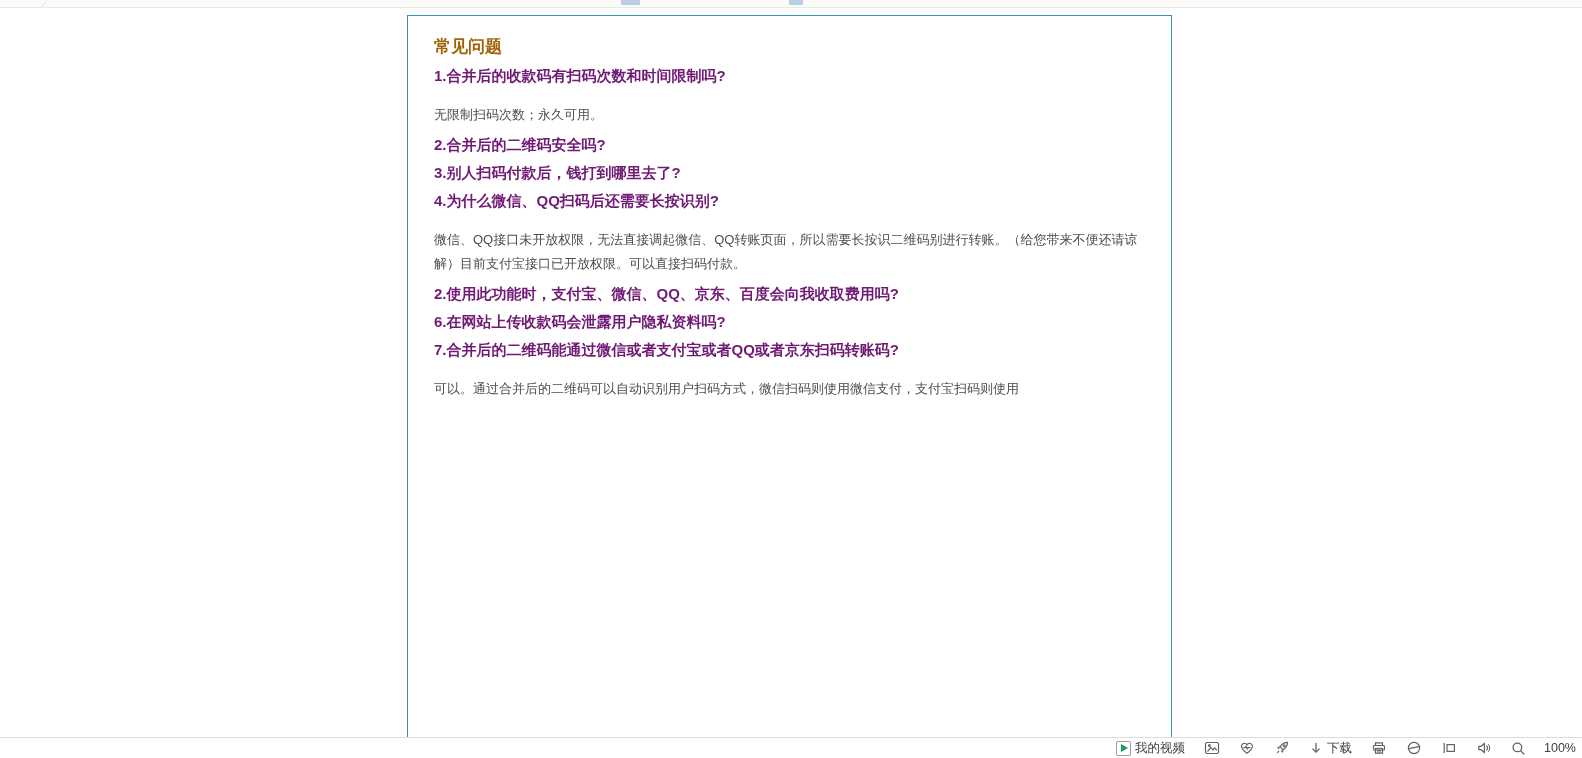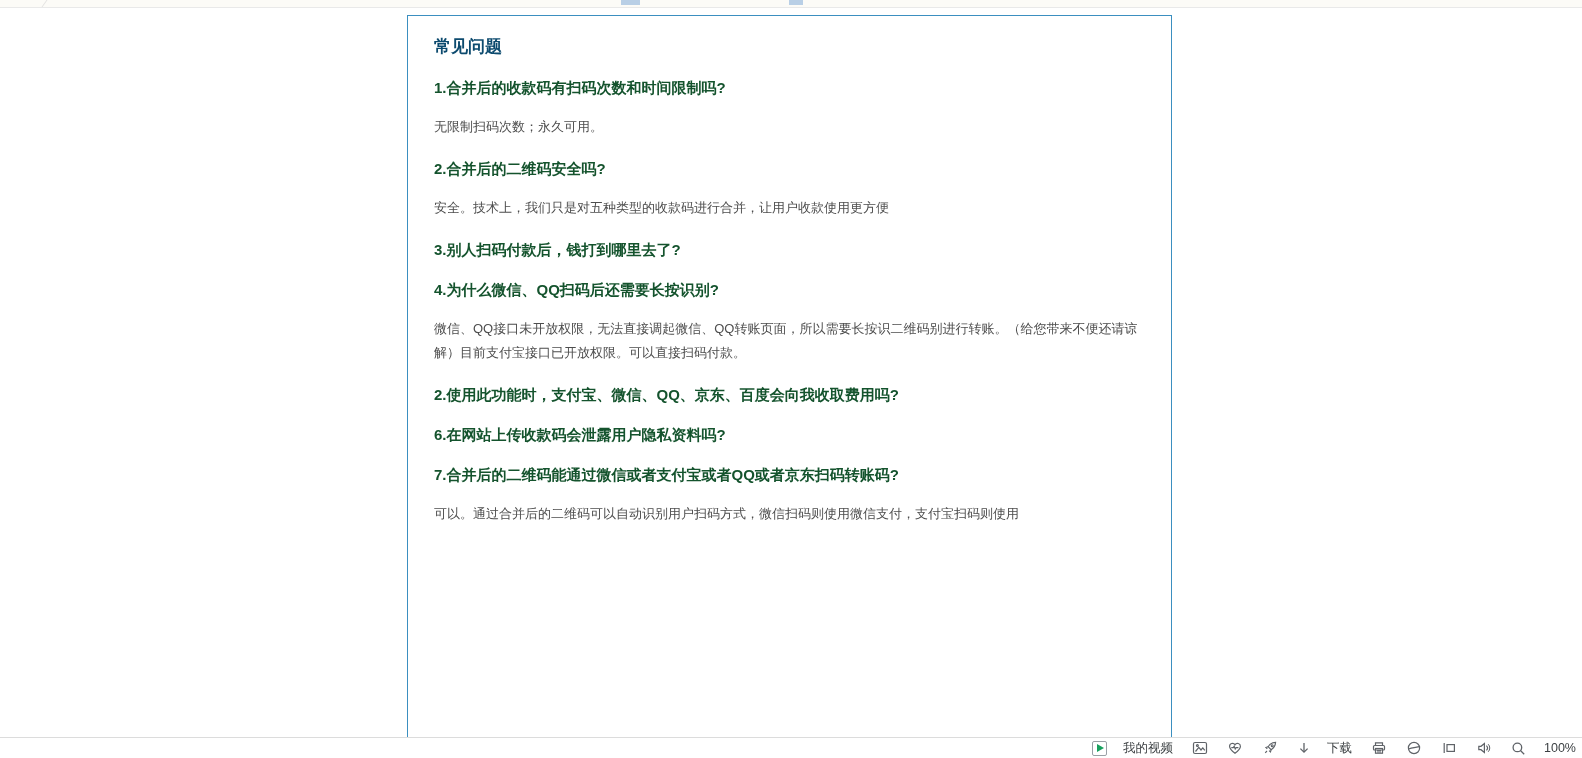--- a/index.html
+++ b/index.html
@@ -36,46 +36,46 @@
     left: 407px; top: 15px;
     width: 765px; height: 722px;
     border: 1px solid #3b8fc0;
     border-bottom: none;
     background: #ffffff;
     padding: 20px 26px 0 26px;
     overflow: hidden;
   }
   .faq-title {
     font-size: 17px; font-weight: bold;
-    color: #0c4a6e; line-height: 22px;
+    color: #a16207; line-height: 22px;
   }
   .faq-q {
-    margin-top: 20px;
+    margin-top: 8px;
     font-size: 15px; font-weight: bold;
-    color: #14532d; line-height: 20px;
+    color: #701a75; line-height: 20px;
   }
   .faq-a {
     margin-top: 17px;
     font-size: 13px; font-weight: normal;
     color: #4d4d4d; line-height: 24px;
   }
   
   .status-bar {
     position: absolute; left: 0; bottom: 0;
     width: 1582px; height: 21px;
     background: #ffffff;
     border-top: 1px solid #dcdcdc;
     display: flex; align-items: center;
     justify-content: flex-end;
     gap: 19px;
     padding-right: 6px;
     color: #3c4043;
     font-size: 12.5px;
   }
-  .sb-group { display: flex; align-items: center; gap: 16px; }
+  .sb-group { display: flex; align-items: center; gap: 4px; }
   .sb-icon { display: inline-flex; align-items: center; justify-content: center; }
   .sb-icon svg { display: block; }
   .play-box {
     width: 15px; height: 15px;
     border: 1px solid #9aa0a6; border-radius: 2px;
     display: inline-flex; align-items: center; justify-content: center;
     background: #fff;
   }
   .play-tri {
     width: 0; height: 0;
@@ -94,21 +94,20 @@
 <div class="top-frag f1"></div>
 <div class="top-frag f2"></div>
 
 <div class="faq-box">
   <div class="faq-title">常见问题</div>
 
   <div class="faq-q">1.合并后的收款码有扫码次数和时间限制吗?</div>
   <div class="faq-a">无限制扫码次数；永久可用。</div>
 
   <div class="faq-q">2.合并后的二维码安全吗?</div>
-  <div class="faq-a">安全。技术上，我们只是对五种类型的收款码进行合并，让用户收款使用更方便</div>
 
   <div class="faq-q">3.别人扫码付款后，钱打到哪里去了?</div>
 
   <div class="faq-q">4.为什么微信、QQ扫码后还需要长按识别?</div>
   <div class="faq-a">微信、QQ接口未开放权限，无法直接调起微信、QQ转账页面，所以需要长按识二维码别进行转账。（给您带来不便还请谅解）目前支付宝接口已开放权限。可以直接扫码付款。</div>
 
   <div class="faq-q">2.使用此功能时，支付宝、微信、QQ、京东、百度会向我收取费用吗?</div>
 
   <div class="faq-q">6.在网站上传收款码会泄露用户隐私资料吗?</div>
 

